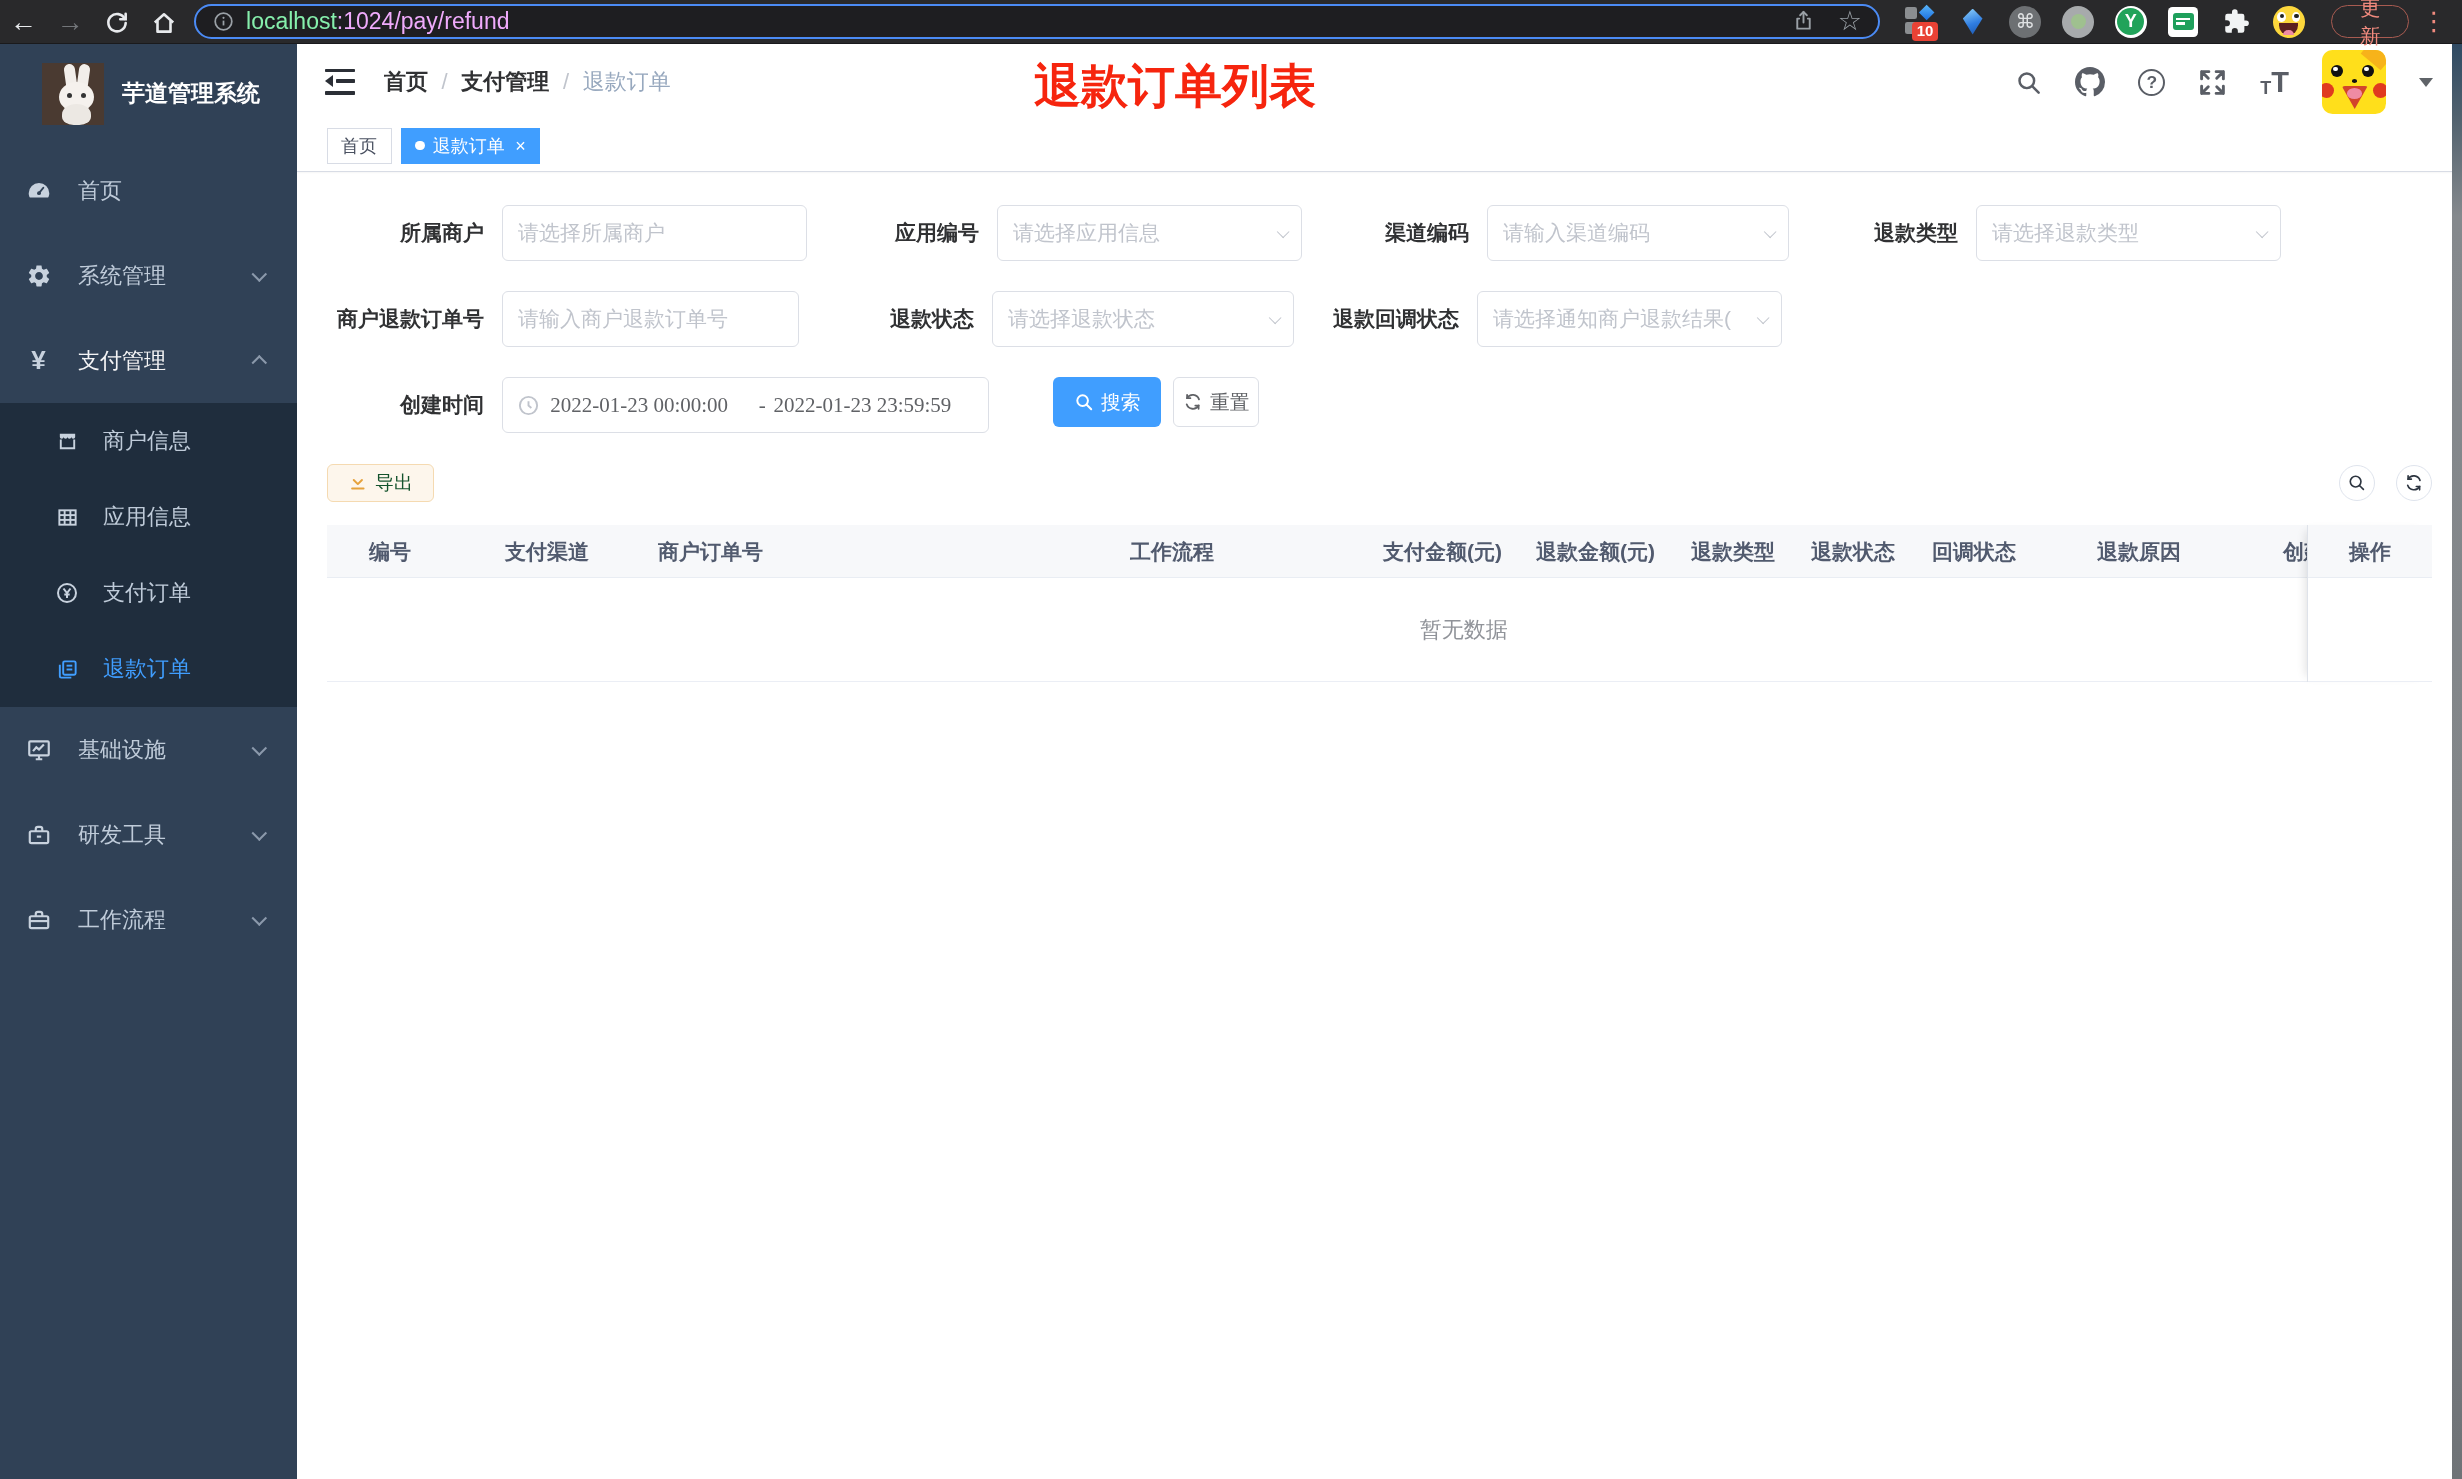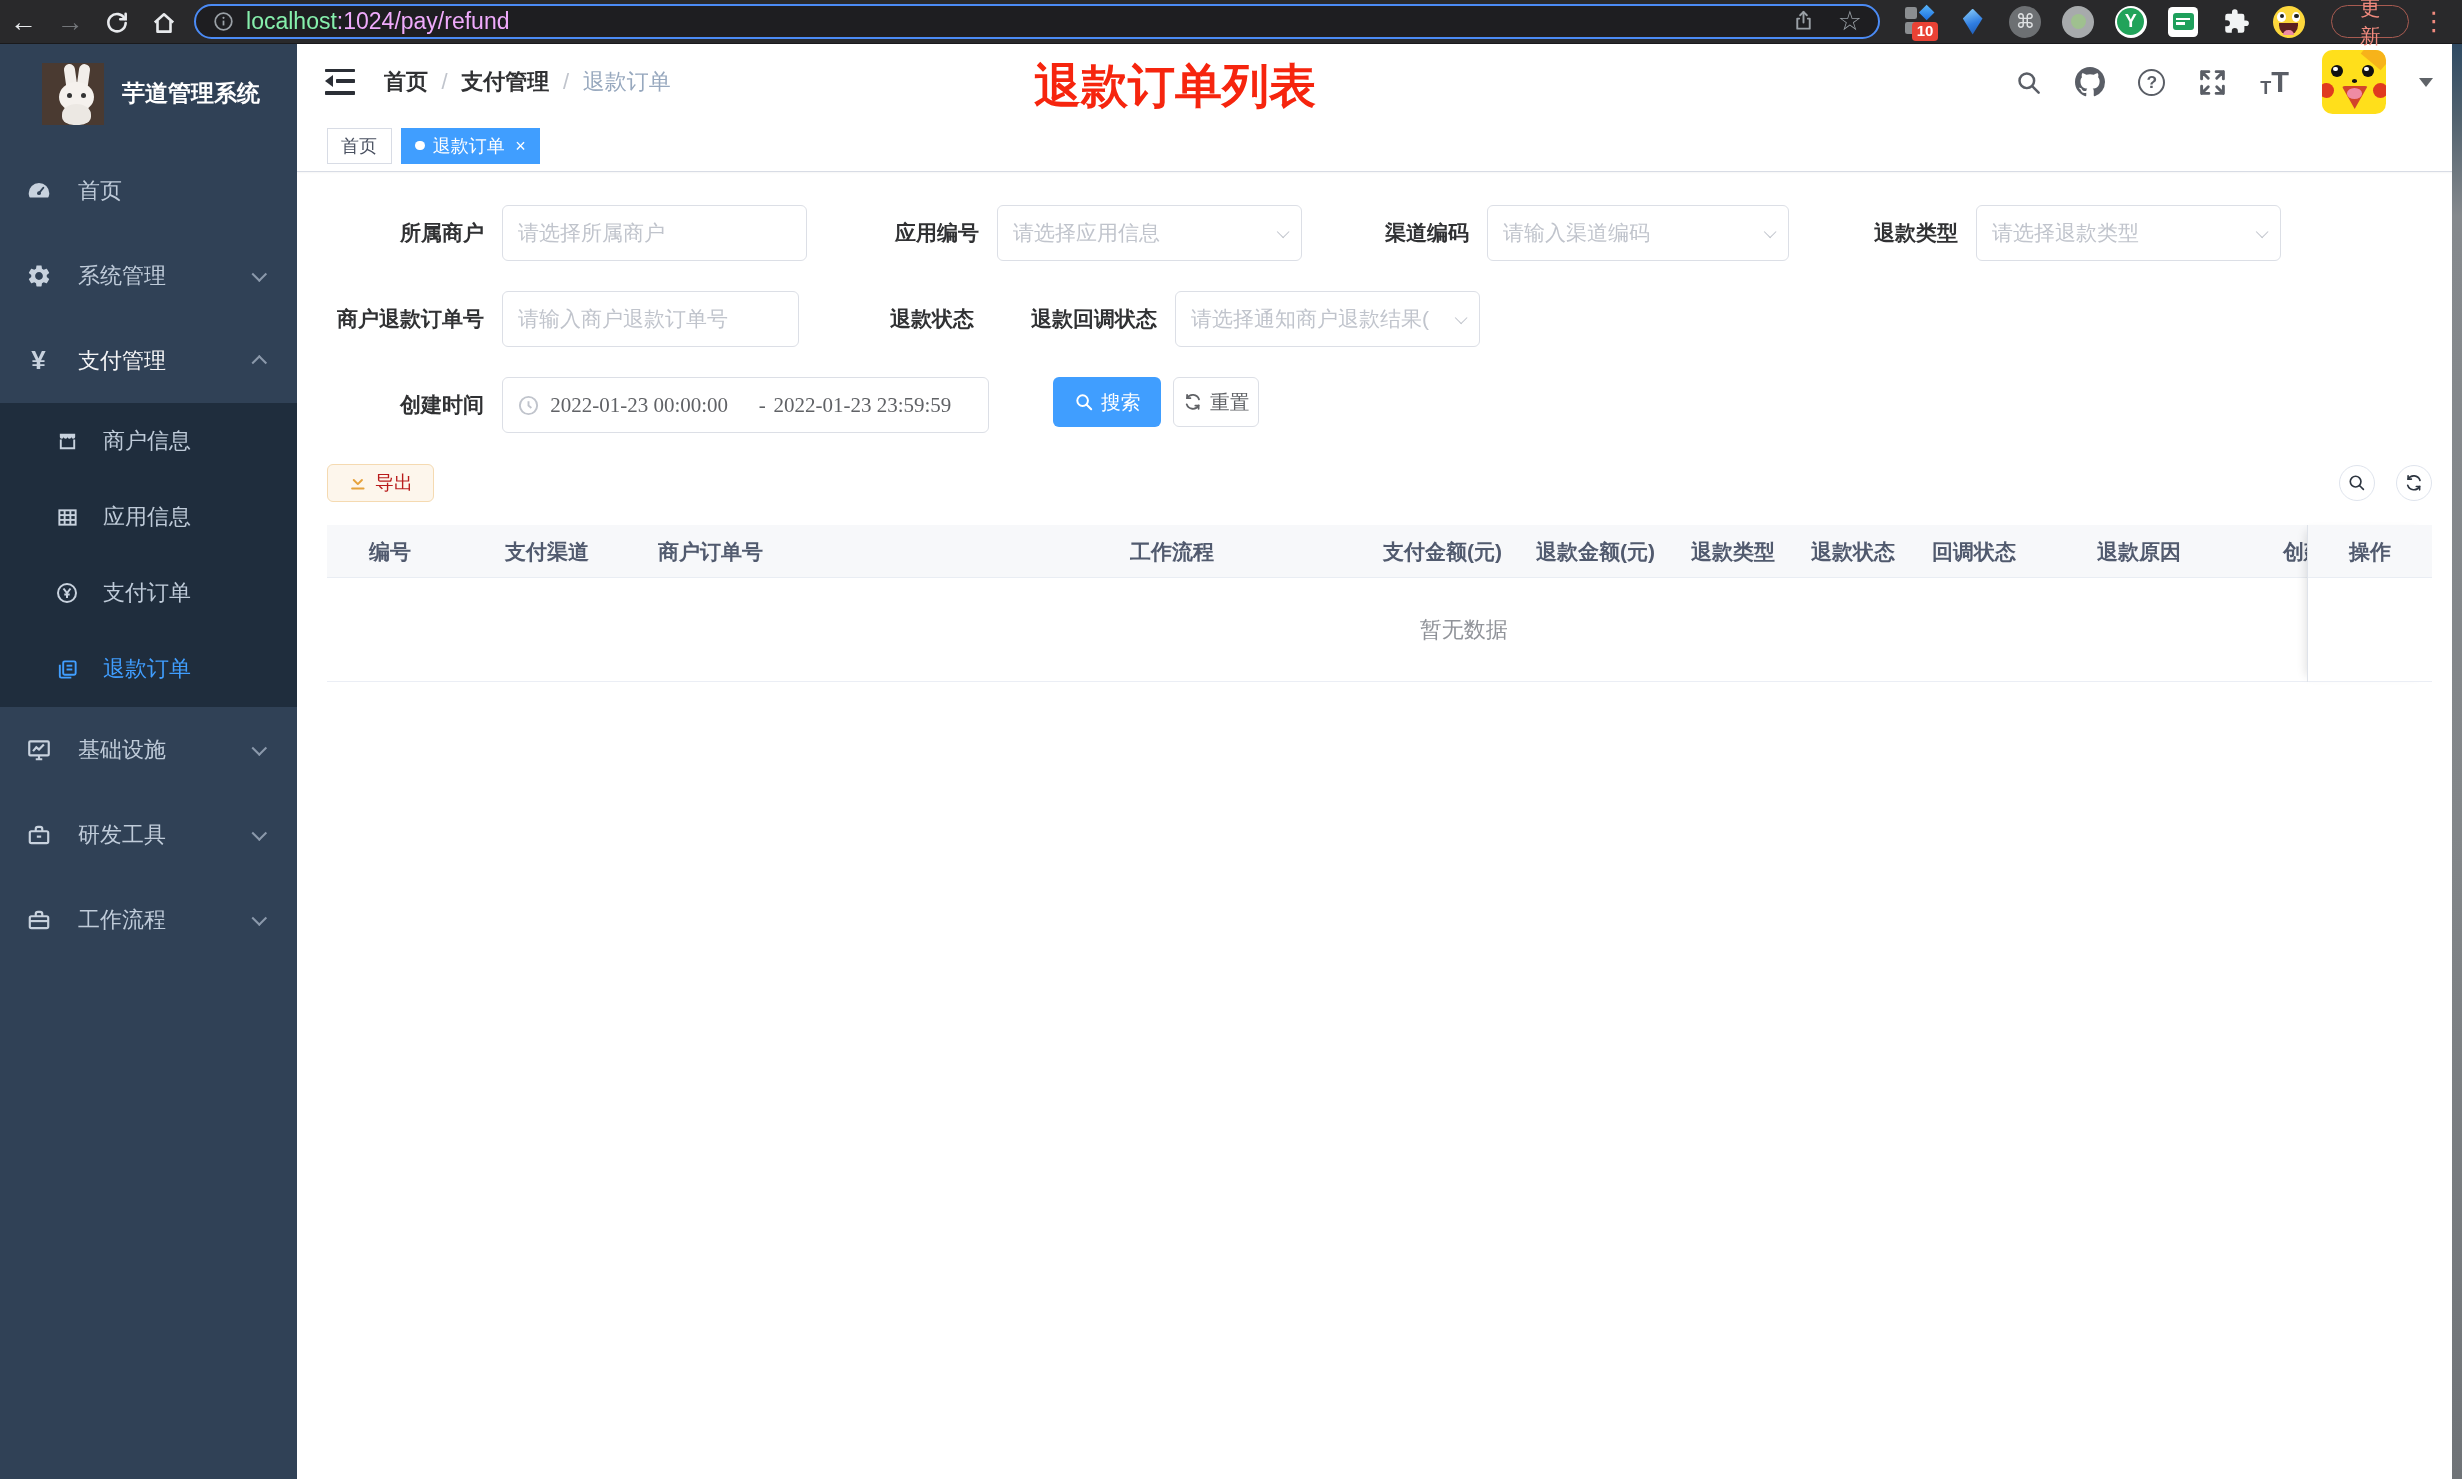--- a/index.html
+++ b/index.html
@@ -152,21 +152,21 @@
   .d-sep { margin:0 7.6px; color:#606266; flex:none; }
   .btn { height:50px; border-radius:6px; font-size:19.7px; display:flex; align-items:center; justify-content:center;
     cursor:pointer; border:0.8px solid transparent; }
   .btn svg { margin-right:7.6px; }
   .btn-search { width:108px; background:#409eff; color:#fff; margin-left:64px; }
   .btn-reset { width:86px; background:#fff; border-color:#dcdfe6; color:#606266; margin-left:12px; }
 
   
   .toolbar-row { display:flex; align-items:center; justify-content:space-between; margin-top:4.5px; height:39px; }
   .btn-export { height:38px; padding:0 19.7px; background:#fdf6ec; border:0.8px solid #f5dab1; border-radius:6px;
-    color:#b91c1c; font-size:19px; display:flex; align-items:center; cursor:pointer; }
+    color:#14532d; font-size:19px; display:flex; align-items:center; cursor:pointer; }
   .btn-export svg { margin-right:7.6px; }
   .tool-circles { display:flex; align-items:center; gap:21px; }
   .circle-btn { width:36px; height:36px; border:0.8px solid #dfe4ed; border-radius:50%;
     display:flex; align-items:center; justify-content:center; color:#2d3540; cursor:pointer; background:#fff; }
 
   
   .table-wrap { position:relative; margin-top:23px; }
   .thead { display:flex; height:53px; background:#f7f8fa; border-bottom:0.8px solid #e9edf3; }
   .th { font-size:21px; font-weight:700; color:#515a6e; line-height:53px; white-space:nowrap; overflow:hidden; flex:none; }
   .th.c1 { width:136px; padding-left:42px; }
@@ -501,20 +501,24 @@
         </div>
       </div>
 
       <div class="f-row">
         <div class="f-item fi-mrno">
           <span class="f-label">商户退款订单号</span>
           <input class="f-input" readonly="" placeholder="请输入商户退款订单号" style="">
         </div>
         <div class="f-item fi-rstatus">
           <span class="f-label">退款状态</span>
+          <div class="f-select">
+            <span class="ph">请选择退款状态</span>
+            <span class="sel-arrow"></span>
+          </div>
         </div>
         <div class="f-item fi-cbstatus">
           <span class="f-label">退款回调状态</span>
           <div class="f-select">
             <span class="ph">请选择通知商户退款结果(</span>
             <span class="sel-arrow"></span>
           </div>
         </div>
       </div>
 

